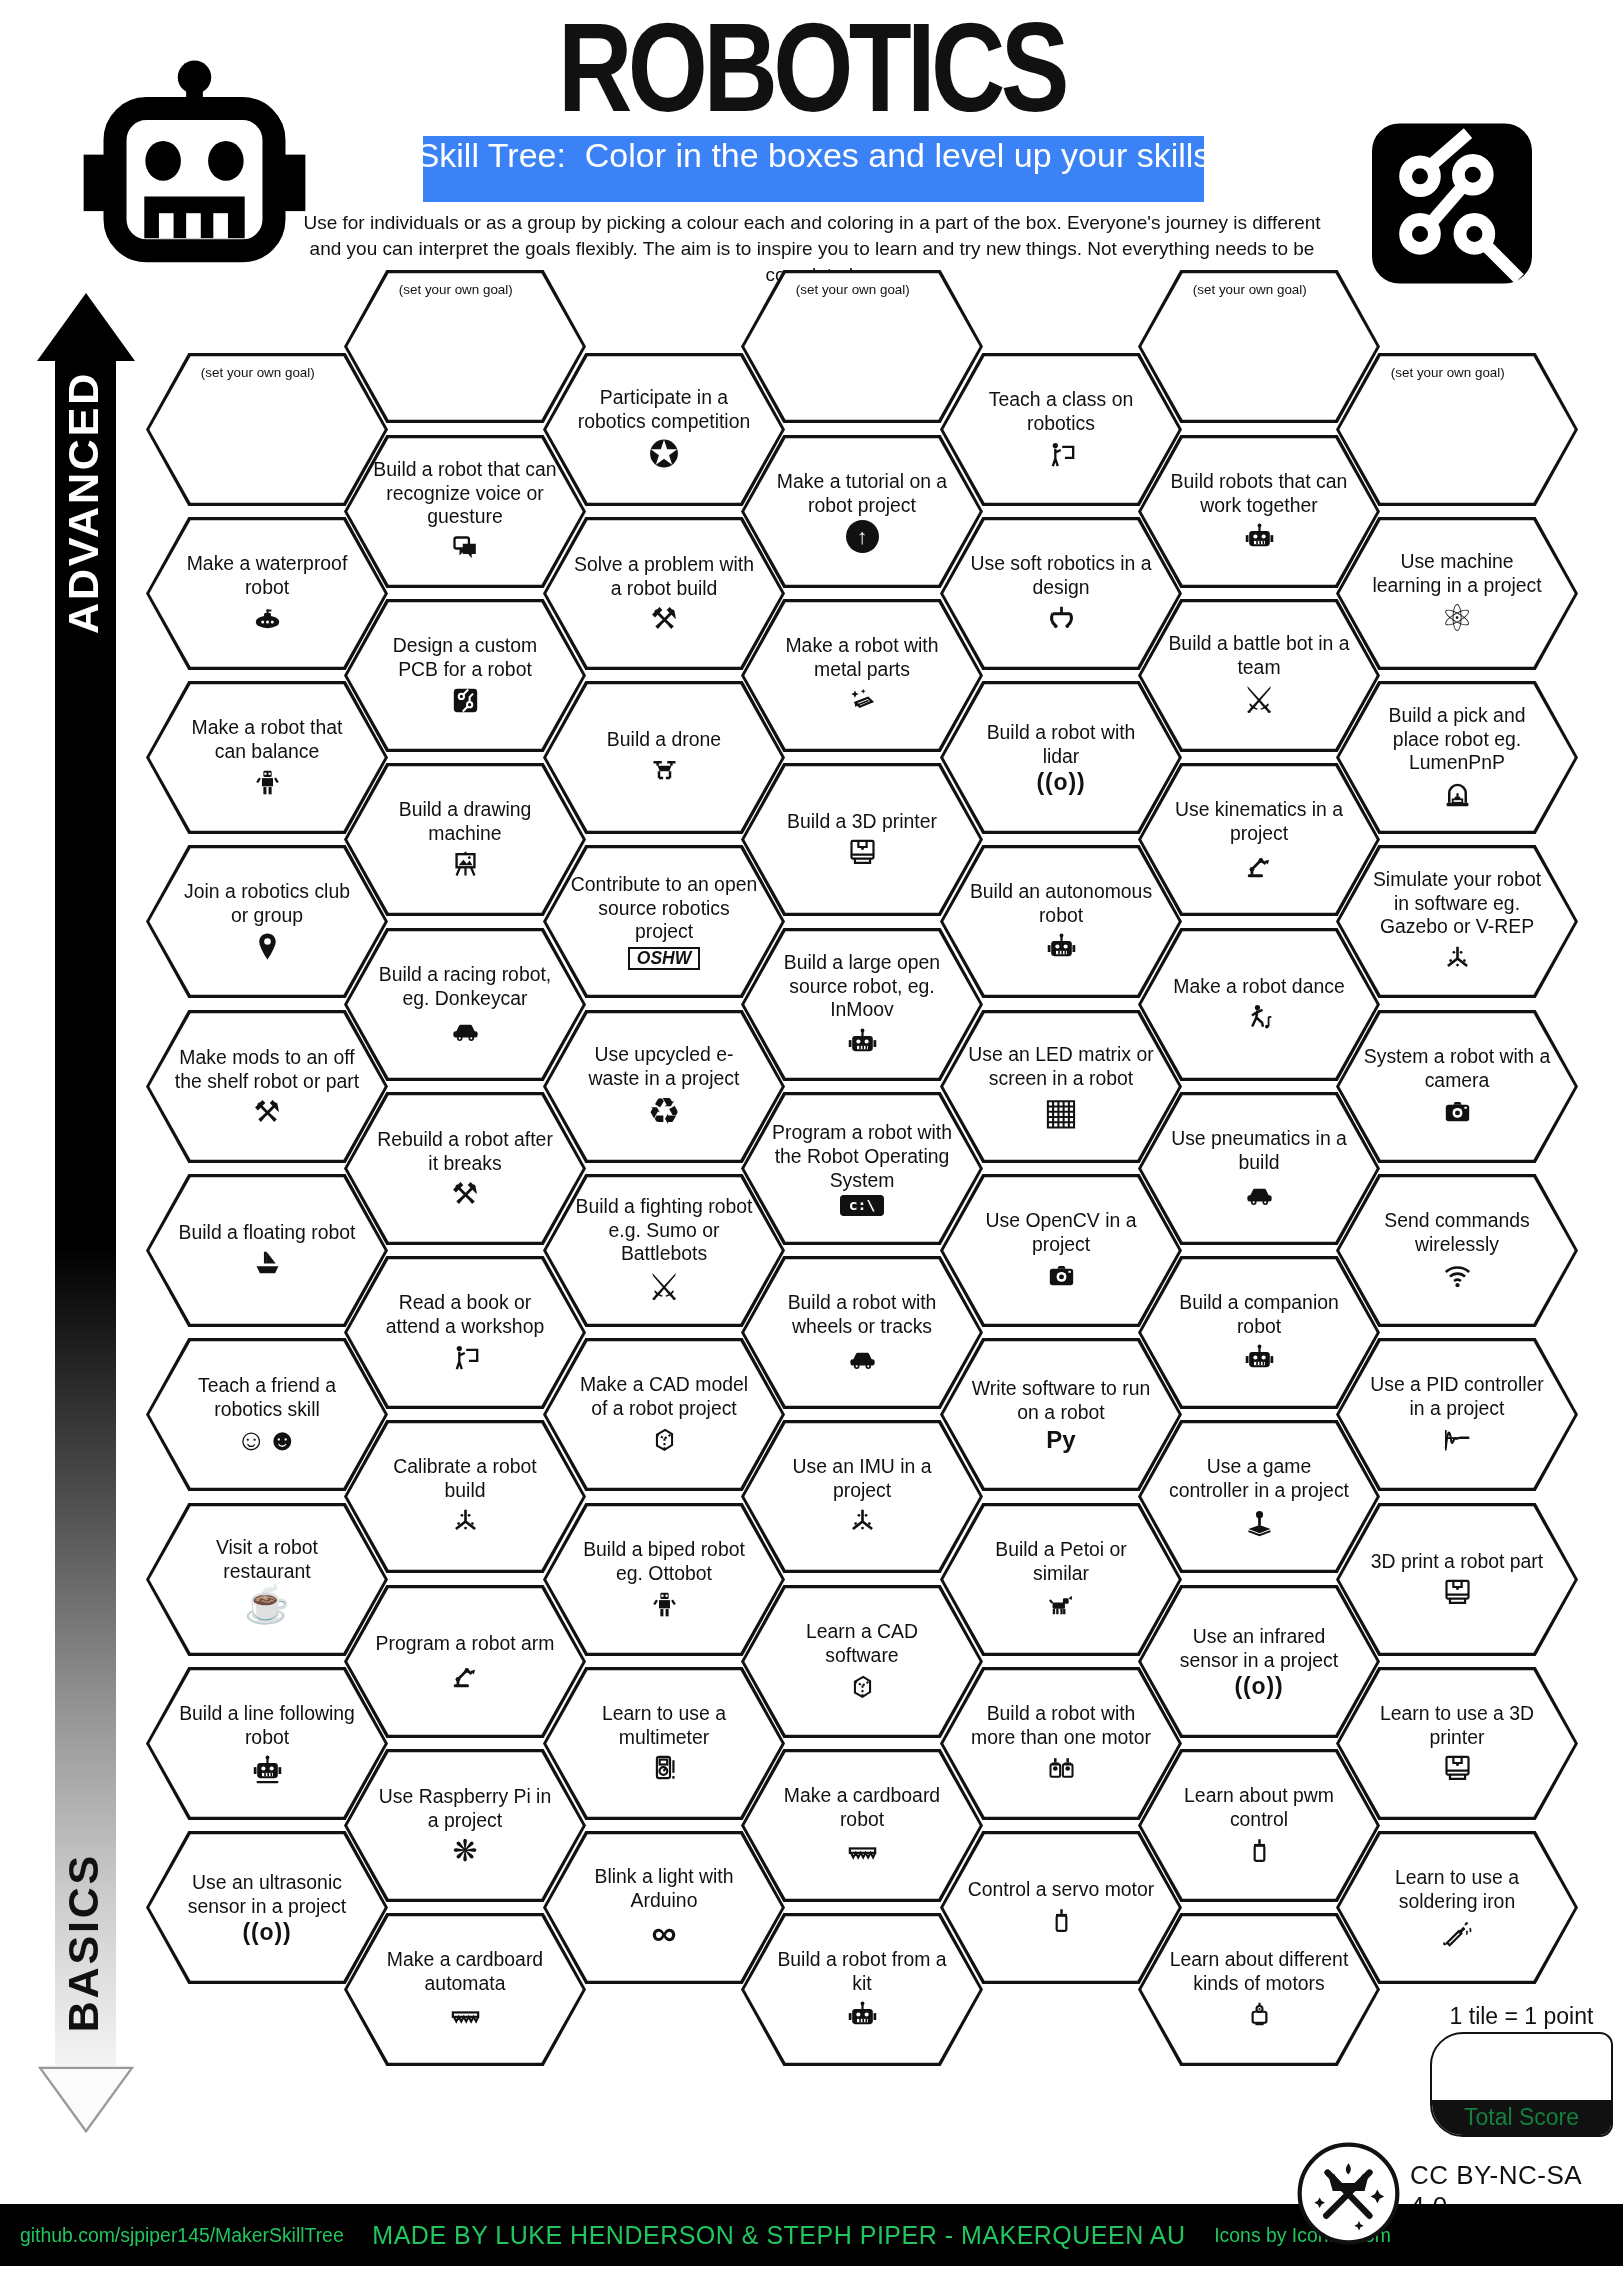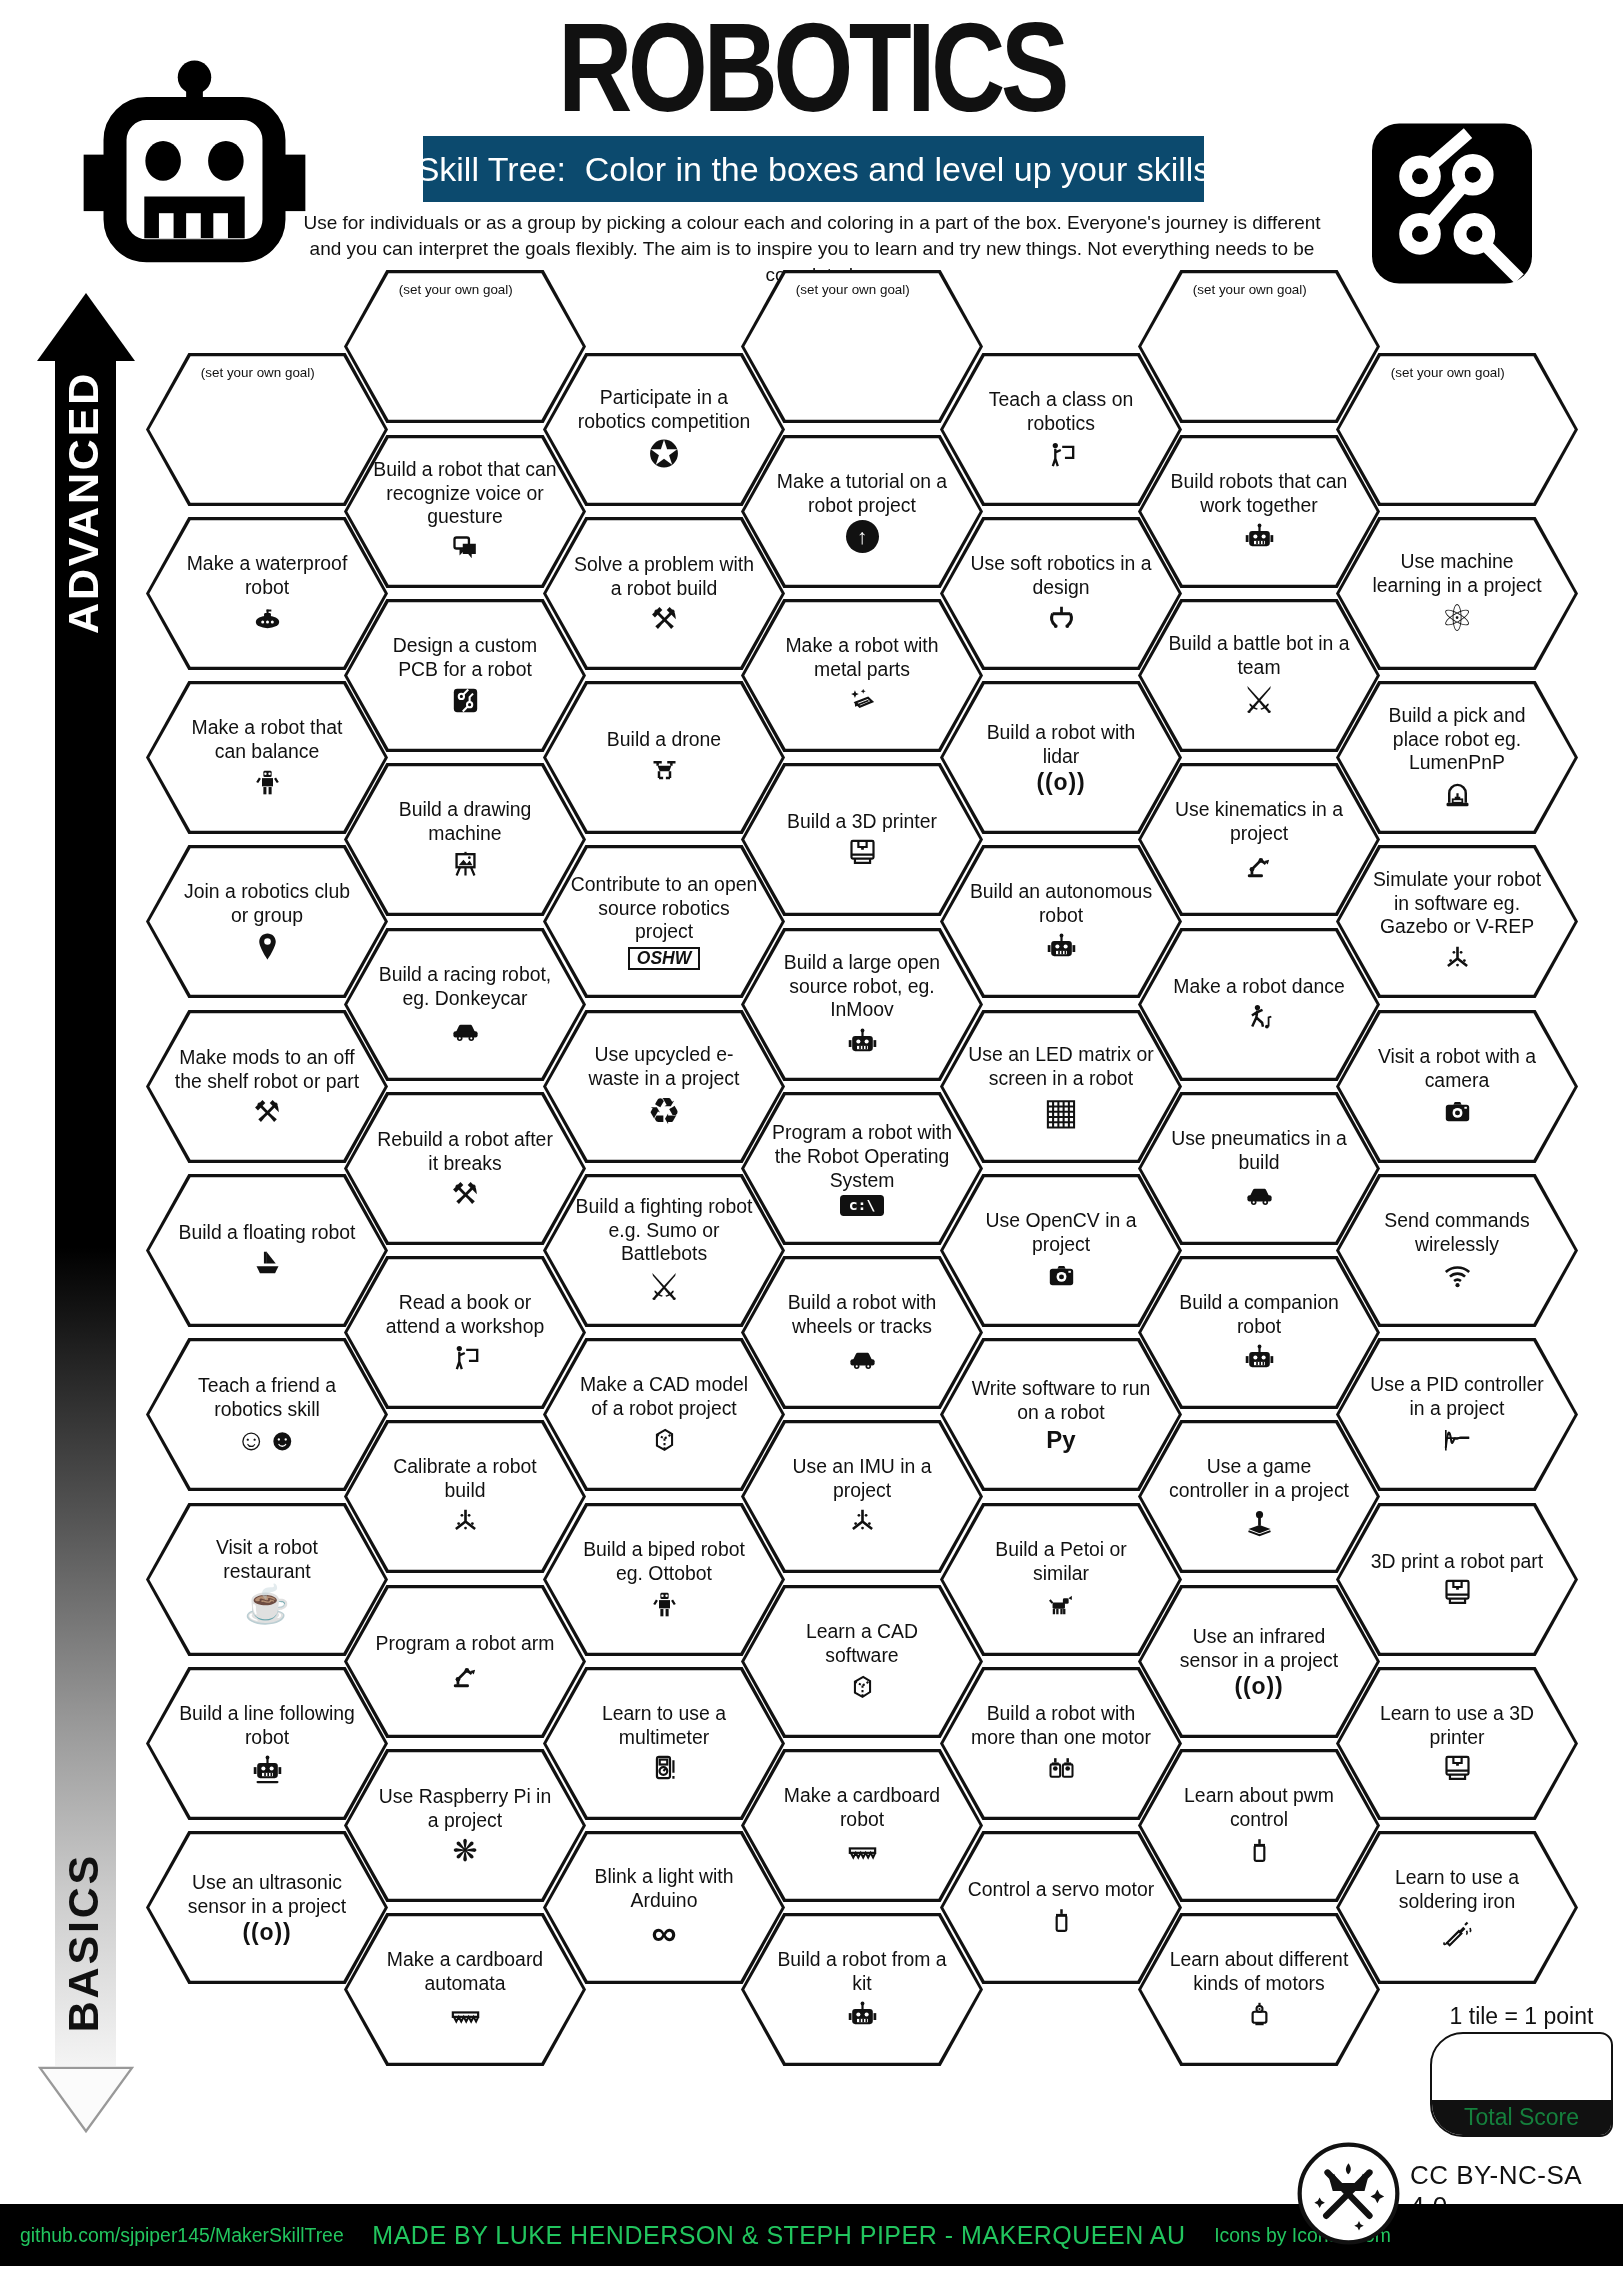--- a/index.html
+++ b/index.html
@@ -2,22 +2,22 @@
 <html style="font-size:14.8px"><head>
 <meta charset="utf-8">
 <style>
   html,body{margin:0;padding:0;background:#fff;}
   .page{position:relative;width:1623px;height:2269px;background:#fff;overflow:hidden;
         font-family:"Liberation Sans",sans-serif;color:#111;}
   
   .title{position:absolute;left:0;top:-3.7px;width:100%;text-align:center;
          font-size:103px;font-weight:bold;letter-spacing:-4.6px;
          transform:scaleY(1.22);transform-origin:top;}
-  .subtitle-bar{position:absolute;left:423px;top:136px;width:781px;height:66px;background:#0c4a6e;
-                display:flex;align-items:center;justify-content:center;}
+  .subtitle-bar{position:absolute;left:423px;top:136px;width:781px;height:66px;background:#3b82f6;
+                display:flex;align-items:flex-start;justify-content:center;}
   .subtitle-bar span{color:#fff;font-size:34px;white-space:pre;}
   .description{position:absolute;left:295px;top:210px;width:1034px;text-align:center;
                font-size:19px;line-height:1.38;}
   .logo-left{position:absolute;left:69px;top:57px;width:251px;height:212px;}
   .logo-right{position:absolute;left:1372px;top:123px;width:160px;height:161px;}
   
   .arrow-head-top{position:absolute;left:37px;top:293px;width:0;height:0;
      border-left:49px solid transparent;border-right:49px solid transparent;border-bottom:68px solid #000;}
   .arrow-shaft{position:absolute;left:55px;top:360px;width:61px;height:1706px;
      background:linear-gradient(to bottom,#000 0%,#000 52%,#555 68%,#999 80%,#ccc 90%,#f4f4f4 100%);}
@@ -908,21 +908,21 @@
                 <circle cx="7" cy="13.5" r="1"></circle>
                 <circle cx="17" cy="13.5" r="1"></circle>
                 <circle cx="12" cy="16.8" r="1"></circle>
               </g>
             </svg>
           </div>
         </div>
       </div>
       <div class="hex" style="left: 1336px; top: 1010px;">
         <div class="hex-in">
-          <div class="hex-label">Visit a robot with a camera</div>
+          <div class="hex-label">System a robot with a camera</div>
           <div class="hex-icon">
             <svg viewBox="0 0 24 24" width="33" height="33">
               <rect x="3.5" y="7" width="17" height="12" rx="2" fill="#111"></rect>
               <path d="M9 7l1-2h4l1 2z" fill="#111"></path>
               <circle cx="12" cy="13" r="3.6" fill="#fff"></circle>
               <circle cx="12" cy="13" r="1.8" fill="#111"></circle>
               <rect x="17" y="8.6" width="1.8" height="1.4" fill="#fff"></rect>
             </svg>
           </div>
         </div>

